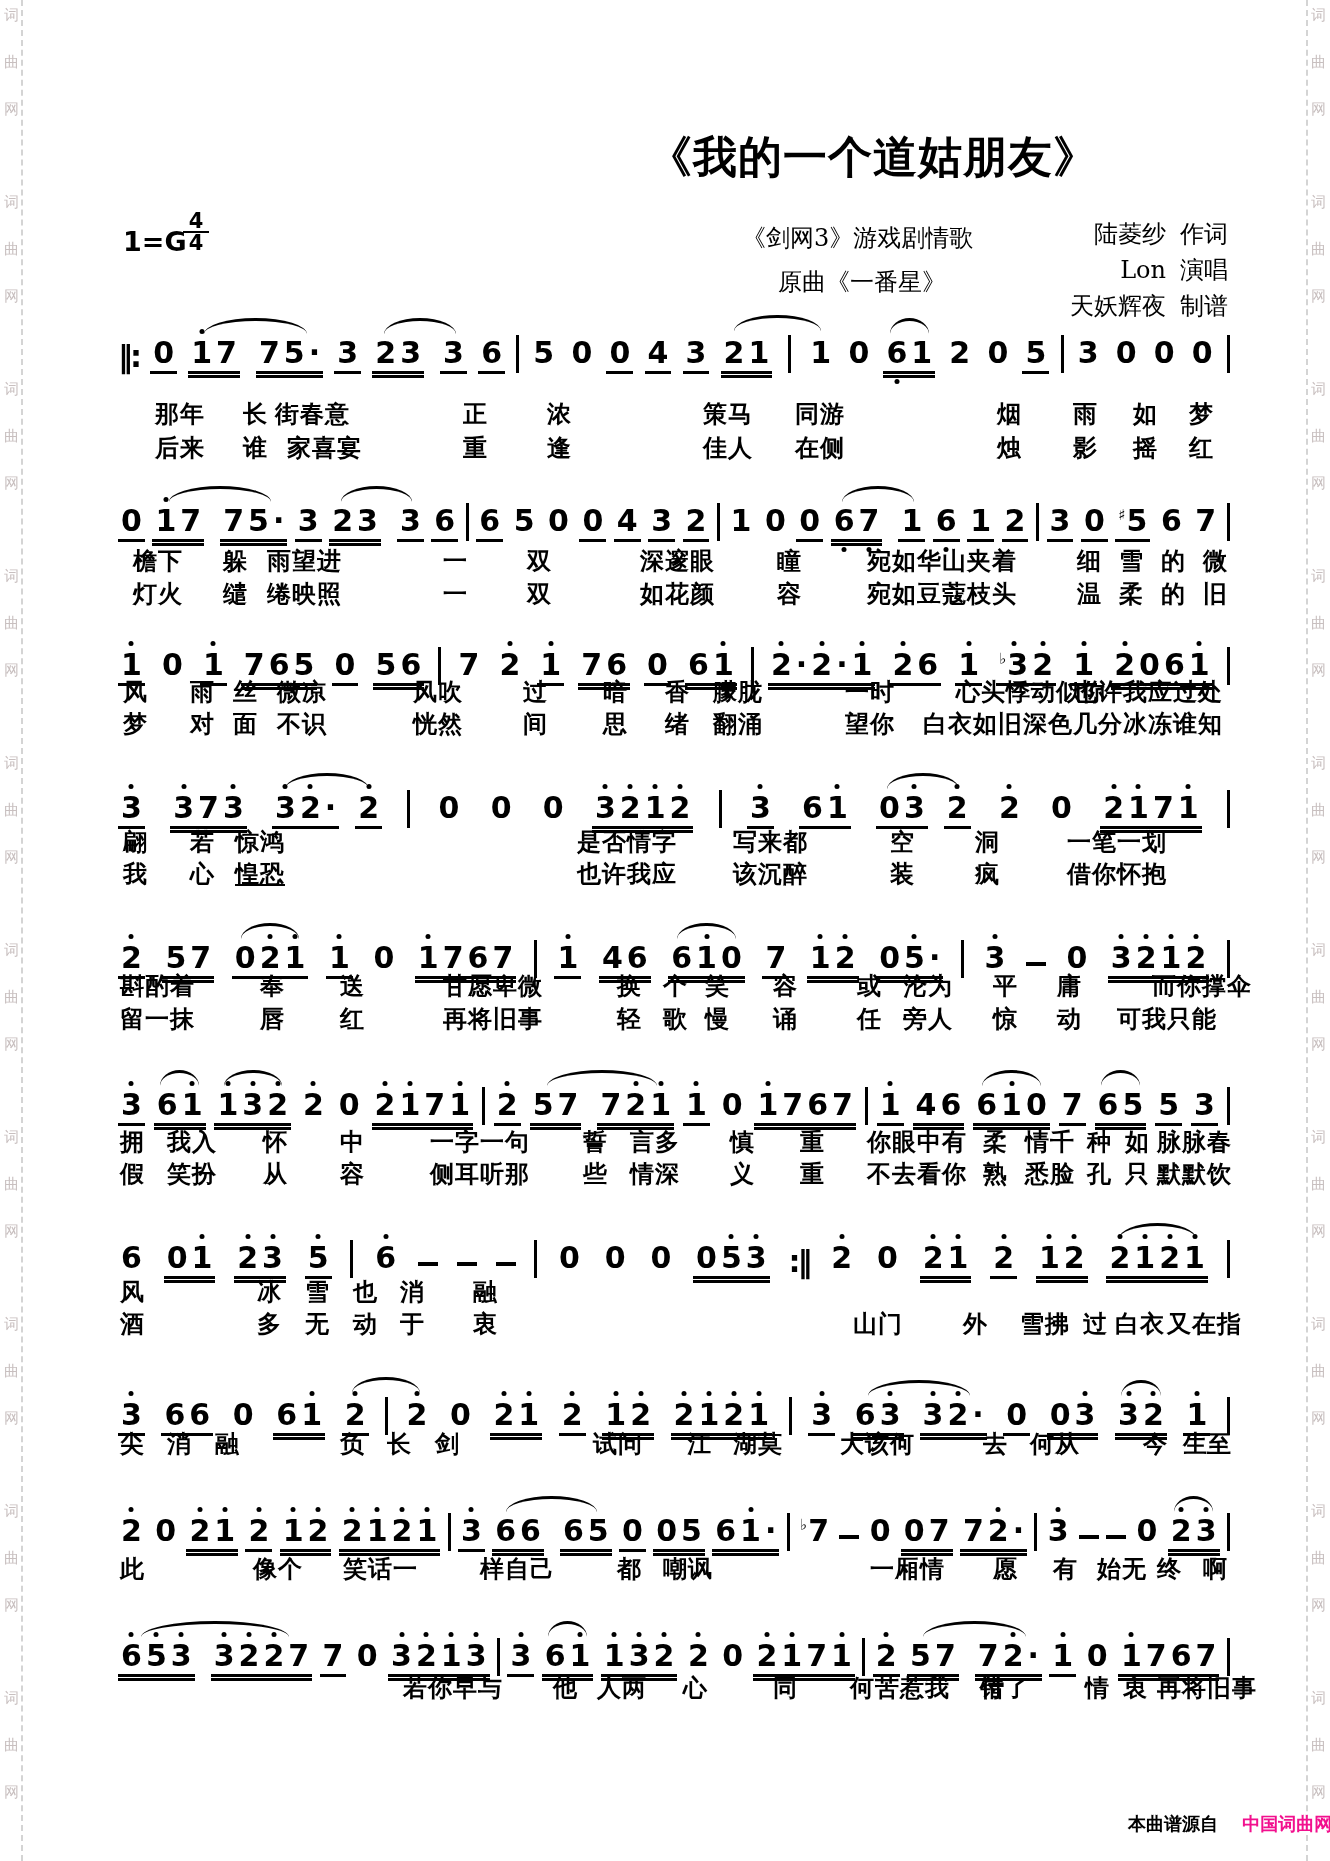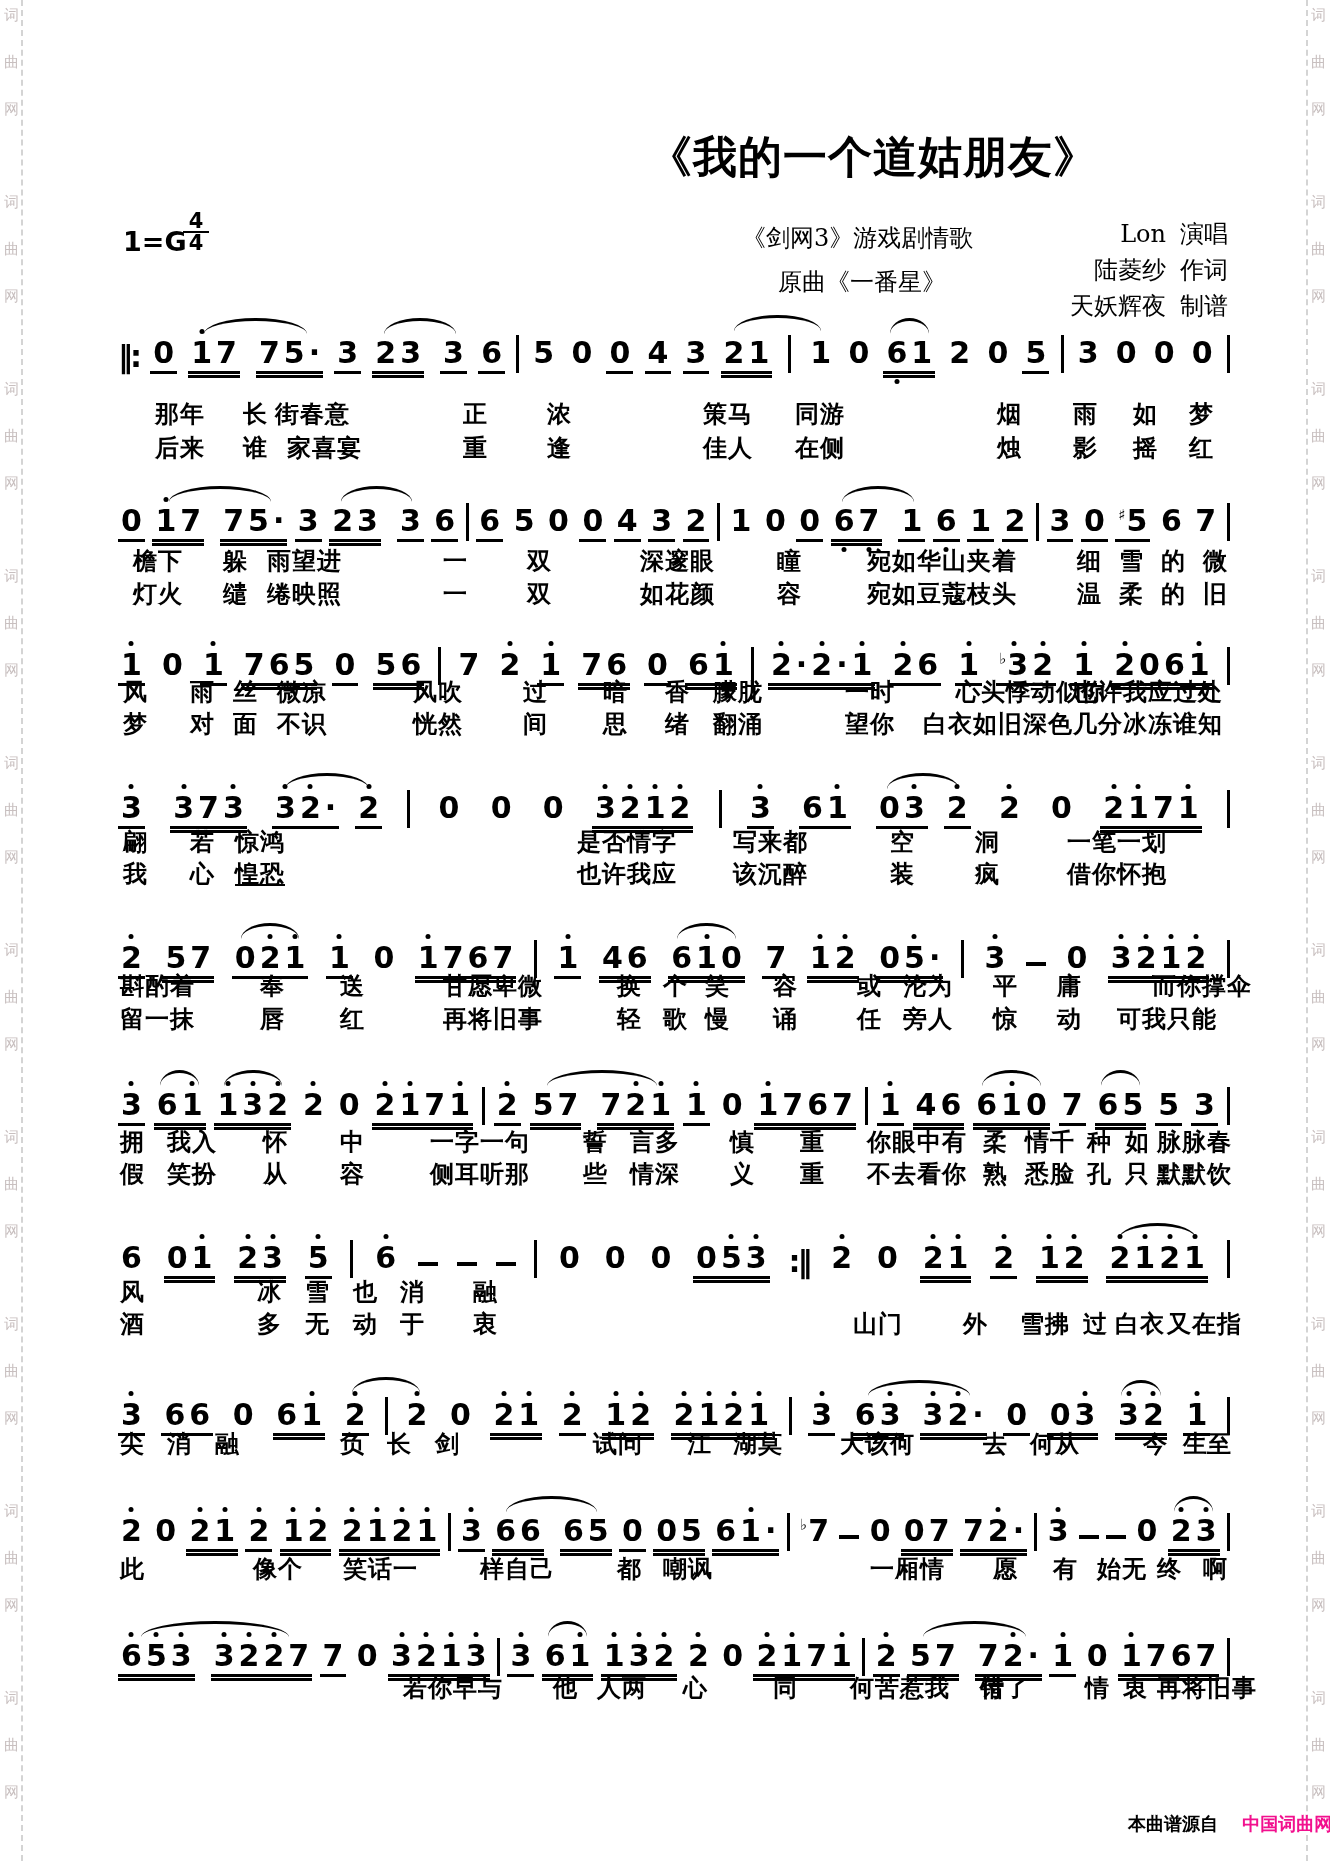--- a/index.html
+++ b/index.html
@@ -124,24 +124,24 @@
   <div class="title">《我的一个道姑朋友》</div>
   <div class="keysig">1=G</div>
   <div class="meter">
     <span class="num">4</span>
     <span class="den" style="display:block">4</span>
   </div>
   <div class="sub1">《剑网3》游戏剧情歌</div>
   <div class="sub2">原曲《一番星》</div>
   <div class="credits">
     <div class="row">
-      <span>Lon</span><span class="role">演唱</span>
+      <span>陆菱纱</span><span class="role">作词</span>
     </div>
     <div class="row">
-      <span>陆菱纱</span><span class="role">作词</span>
+      <span>Lon</span><span class="role">演唱</span>
     </div>
     <div class="row">
       <span>天妖辉夜</span><span class="role">制谱</span>
     </div>
   </div>
 
   <div id="score">
       <div class="notes" style="top: 304px;">
         <span class="rep">‖:</span>
         <span class="tok u1">

